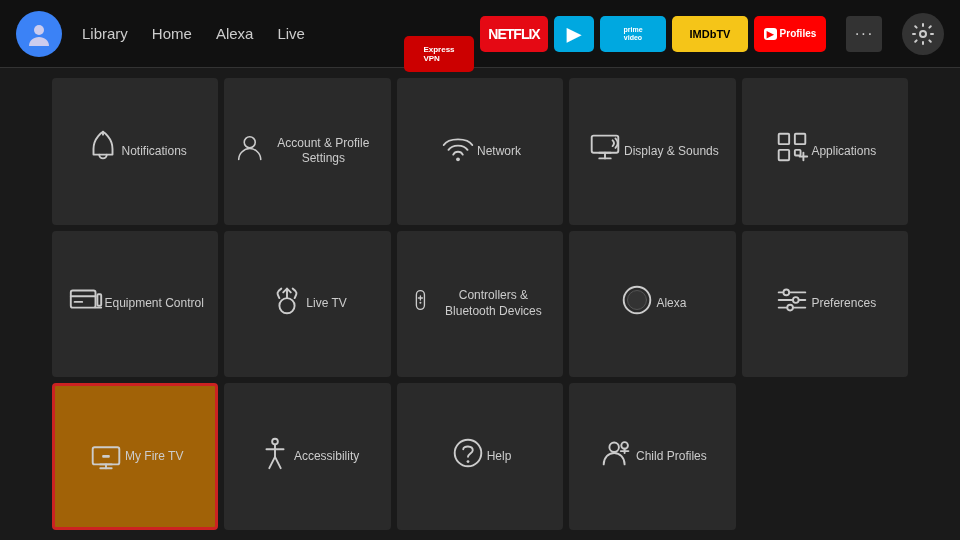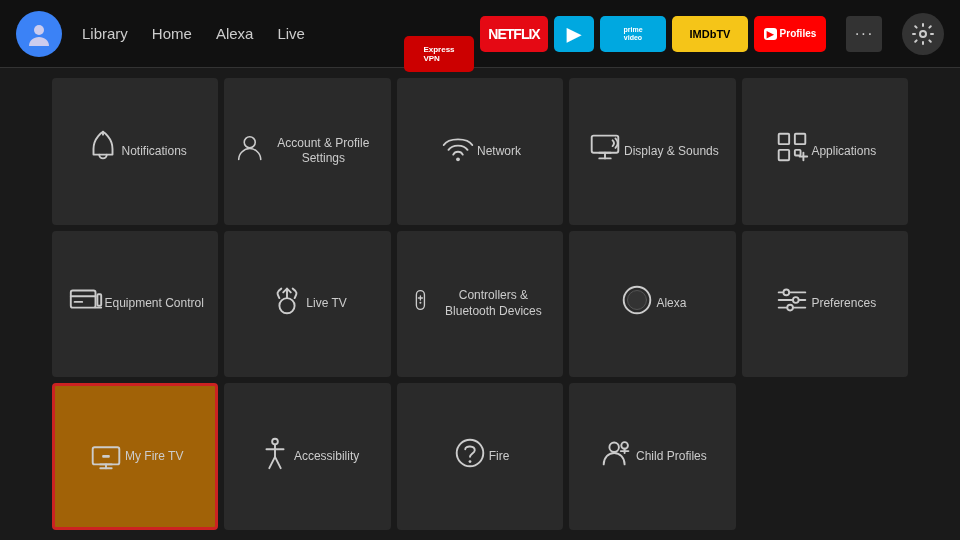--- a/index.html
+++ b/index.html
@@ -294,21 +294,21 @@
     </svg>
     <span class="grid-label">Accessibility</span>
   </div>
 
   <div class="grid-item">
     <svg class="icon-svg" viewBox="0 0 40 40">
       <circle cx="20" cy="20" r="14"></circle>
       <path d="M15 16 C15 12 25 12 25 17 C25 20 20 21 20 24"></path>
       <circle cx="20" cy="29" r="1.5" style="fill:#ccc; stroke:none;"></circle>
     </svg>
-    <span class="grid-label">Fire</span>
+    <span class="grid-label">Help</span>
   </div>
 
   <div class="grid-item">
     <svg class="icon-svg" viewBox="0 0 40 40">
       <circle cx="17" cy="14" r="5"></circle>
       <path d="M6 32 C6 25 11 20 17 20 C23 20 28 25 28 32"></path>
       <circle cx="28" cy="12" r="3.5"></circle>
       <line x1="28" y1="15.5" x2="28" y2="20"></line>
       <line x1="24" y1="18" x2="32" y2="18"></line>
     </svg>

